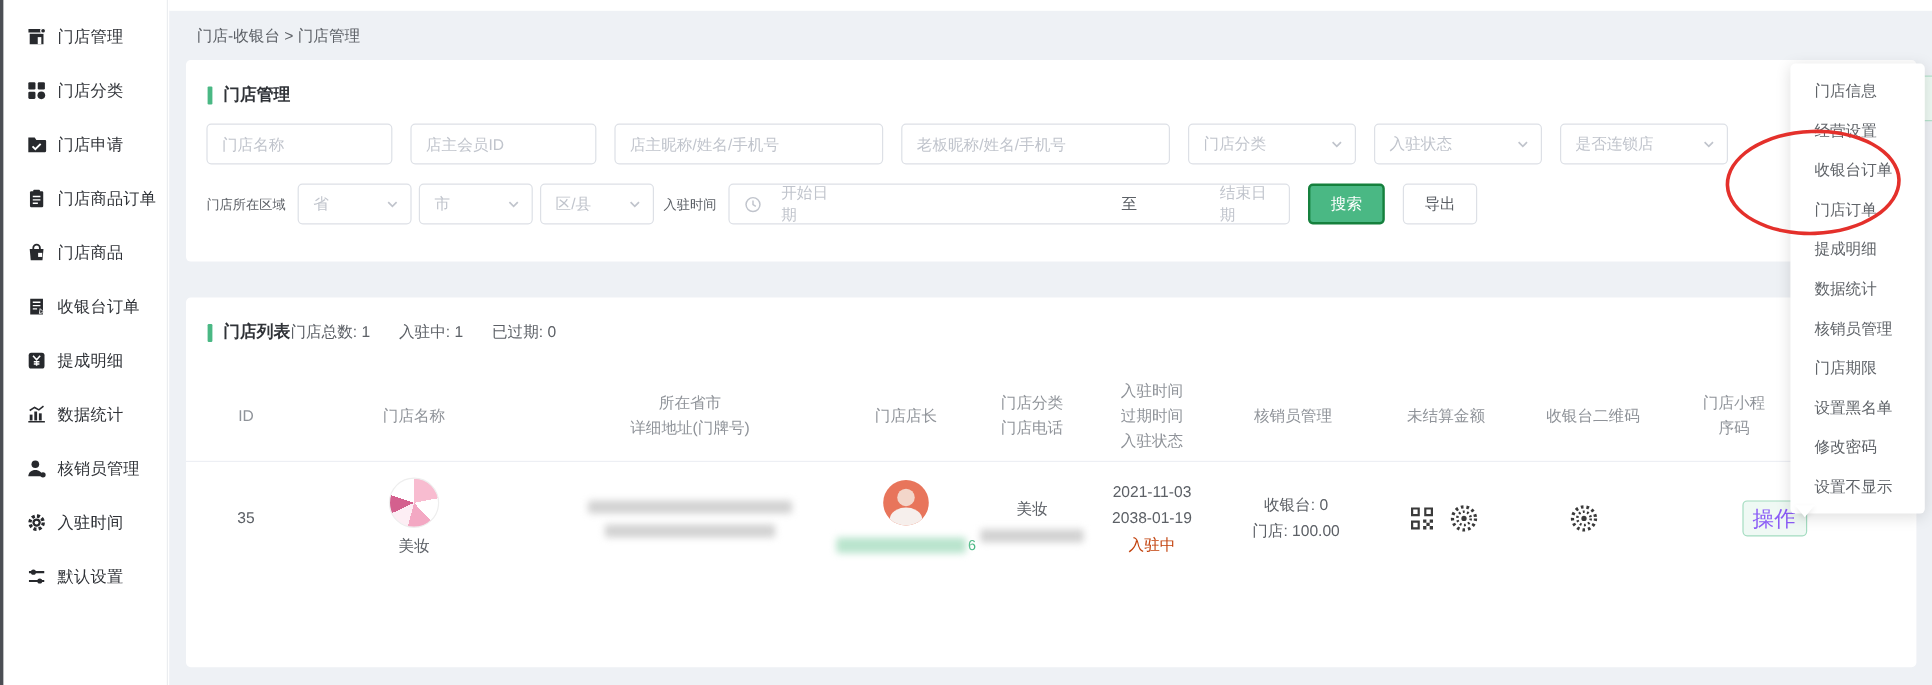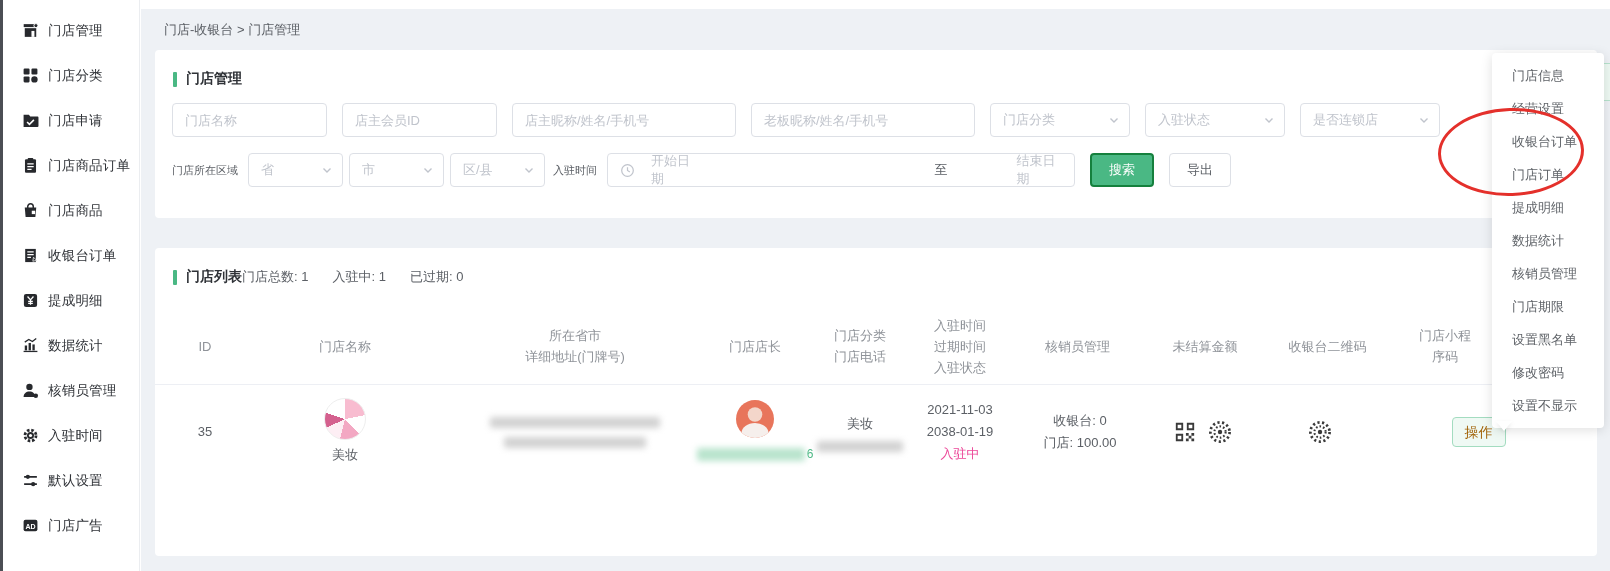--- a/index.html
+++ b/index.html
@@ -65,24 +65,24 @@
   .store-avatar{width:40px;height:40px;border-radius:50%;border:1px solid #eee;
     background:conic-gradient(#f8bcd0 0 22%, #ffffff 22% 38%, #f3a8c3 38% 54%, #fdeef4 54% 68%, #d4608e 68% 80%, #fff 80% 100%);}
   .m-avatar{width:40px;height:40px;}
   .blurbar{background:#d2d2d2;border-radius:2px;filter:blur(3px);}
   .addr1{width:170px;height:11px;margin:0 auto 9px;}
   .addr2{width:142px;height:11px;margin:0 auto;}
   .phonebar{width:86px;height:11px;margin:6px auto 0;}
   .gname{display:flex;align-items:center;justify-content:center;}
   .greenbar{width:108px;height:13px;background:#b9e4cd;border-radius:2px;filter:blur(3px);}
   .gsuffix{color:#4ab884;font-size:12px;margin-left:2px;}
-  .muted{color:#ec4899;}
+  .muted{color:#c2410c;}
   .qr-group{display:flex;align-items:center;justify-content:center;gap:12px;}
   .btn-action{display:inline-flex;align-items:center;justify-content:center;width:52px;height:28px;
-    background:#eff9f4;border:1px solid #a3dcc0;border-radius:4px;color:#a16207;font-size:14px;cursor:pointer;}
+    background:#eff9f4;border:1px solid #a3dcc0;border-radius:4px;color:#8b5cf6;font-size:18px;cursor:pointer;}
   
   .add-btn-sliver{position:absolute;left:1588px;top:63px;width:60px;height:36px;background:#eef9f3;
     border:1px solid #b7e3cd;border-radius:4px;z-index:2;}
   .popup{position:absolute;left:1492px;top:53px;width:112px;background:#fff;border-radius:4px;
     box-shadow:0 2px 12px rgba(0,0,0,.13);padding:6px 0;z-index:6;}
   .menu-item{height:33px;line-height:33px;padding-left:20px;font-size:13px;color:#5f6368;cursor:pointer;white-space:nowrap;}
   .popup-arrow{position:absolute;left:1496px;top:421px;width:0;height:0;z-index:6;
     border-left:8px solid transparent;border-right:8px solid transparent;border-top:10px solid #fff;
     filter:drop-shadow(0 2px 2px rgba(0,0,0,.08));}
   .red-ellipse{position:absolute;left:1438px;top:108px;width:140px;height:82px;
@@ -199,29 +199,20 @@
       </div>
       <div class="side-item">
         <span class="sicon">
           <svg viewBox="0 0 16 16" width="17" height="17" fill="currentColor" stroke="currentColor">
             <path d="M2 4.5h12M2 11.5h12" stroke-width="1.6"></path>
             <circle cx="5.5" cy="4.5" r="2" stroke="none"></circle>
             <circle cx="10.5" cy="11.5" r="2" stroke="none"></circle>
           </svg>
         </span>
         <span class="slabel">默认设置</span>
-      </div>
-      <div class="side-item">
-        <span class="sicon">
-          <svg viewBox="0 0 16 16" width="17" height="17">
-            <rect x="1.5" y="2.6" width="13" height="10.8" rx="1.8" fill="currentColor"></rect>
-            <text x="8" y="10.9" font-size="6.6" font-weight="bold" fill="#fff" text-anchor="middle" font-family="sans-serif">AD</text>
-          </svg>
-        </span>
-        <span class="slabel">门店广告</span>
       </div>
     </div>
 </aside>
 
 <div class="main"></div>
 <div class="top-strip"></div>
 <div class="breadcrumb">门店-收银台 &gt; 门店管理</div>
 
 <section class="panel panel-filter">
   <div class="panel-head">

